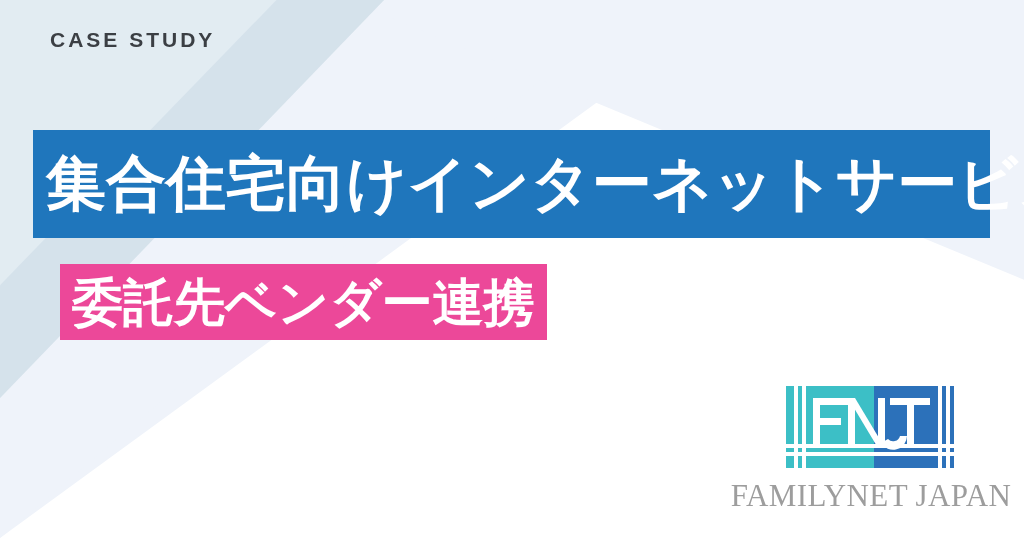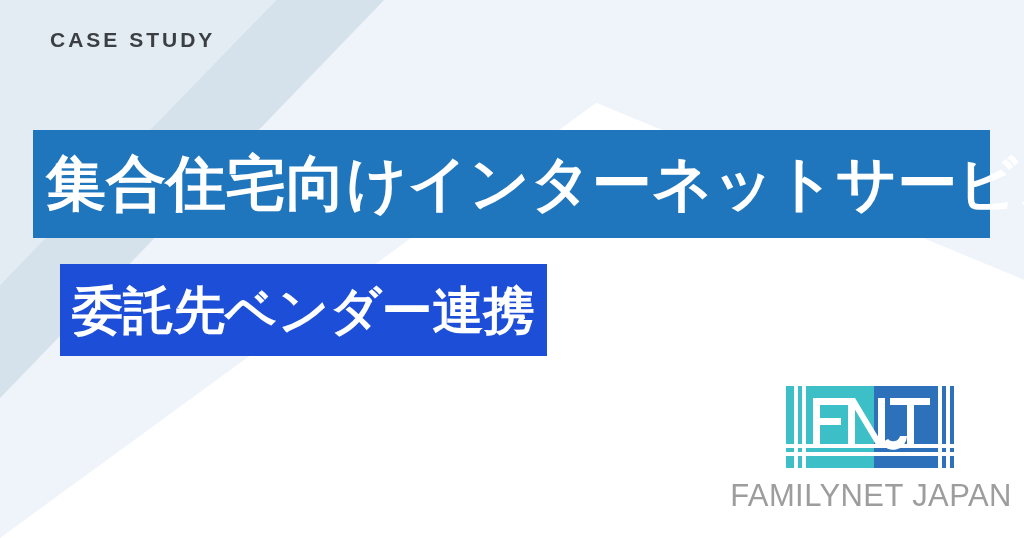--- a/index.html
+++ b/index.html
@@ -101,42 +101,43 @@
 
   .tag-row {
     position: absolute;
     left: 60px;
     top: 264px;
     display: flex;
     align-items: flex-start;
     gap: 13px;
   }
   .tag {
-    background: #1d4ed8;
-    height: 92px;
+    background: #ec4899;
+    height: 76px;
     display: flex;
     align-items: center;
     box-sizing: border-box;
     padding: 0 12px;
   }
   .tag .txt {
     color: #ffffff;
     font-size: 51px;
     font-weight: bold;
     line-height: 1;
     white-space: nowrap;
   }
 
   
   .logo {
     position: absolute;
     left: 727px;
     top: 386px;
     width: 288px;
     height: 128px;
+    font-family: Liberation Serif, serif;
   }
   .logo-mark {
     position: absolute;
     left: 59px;
     top: 0px;
     width: 172px;
     height: 82px;
   }
   .logo-wordmark {
     position: absolute;

